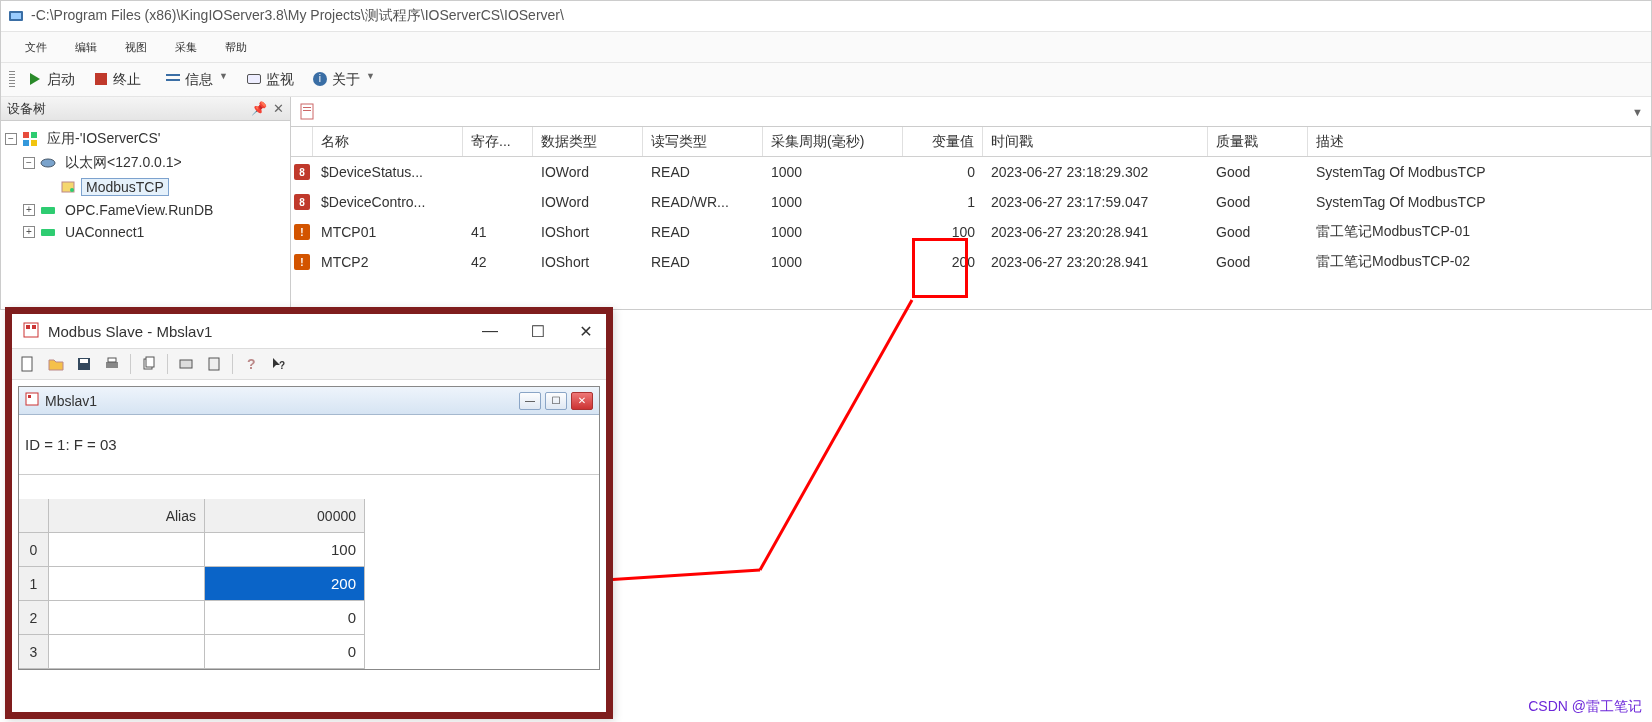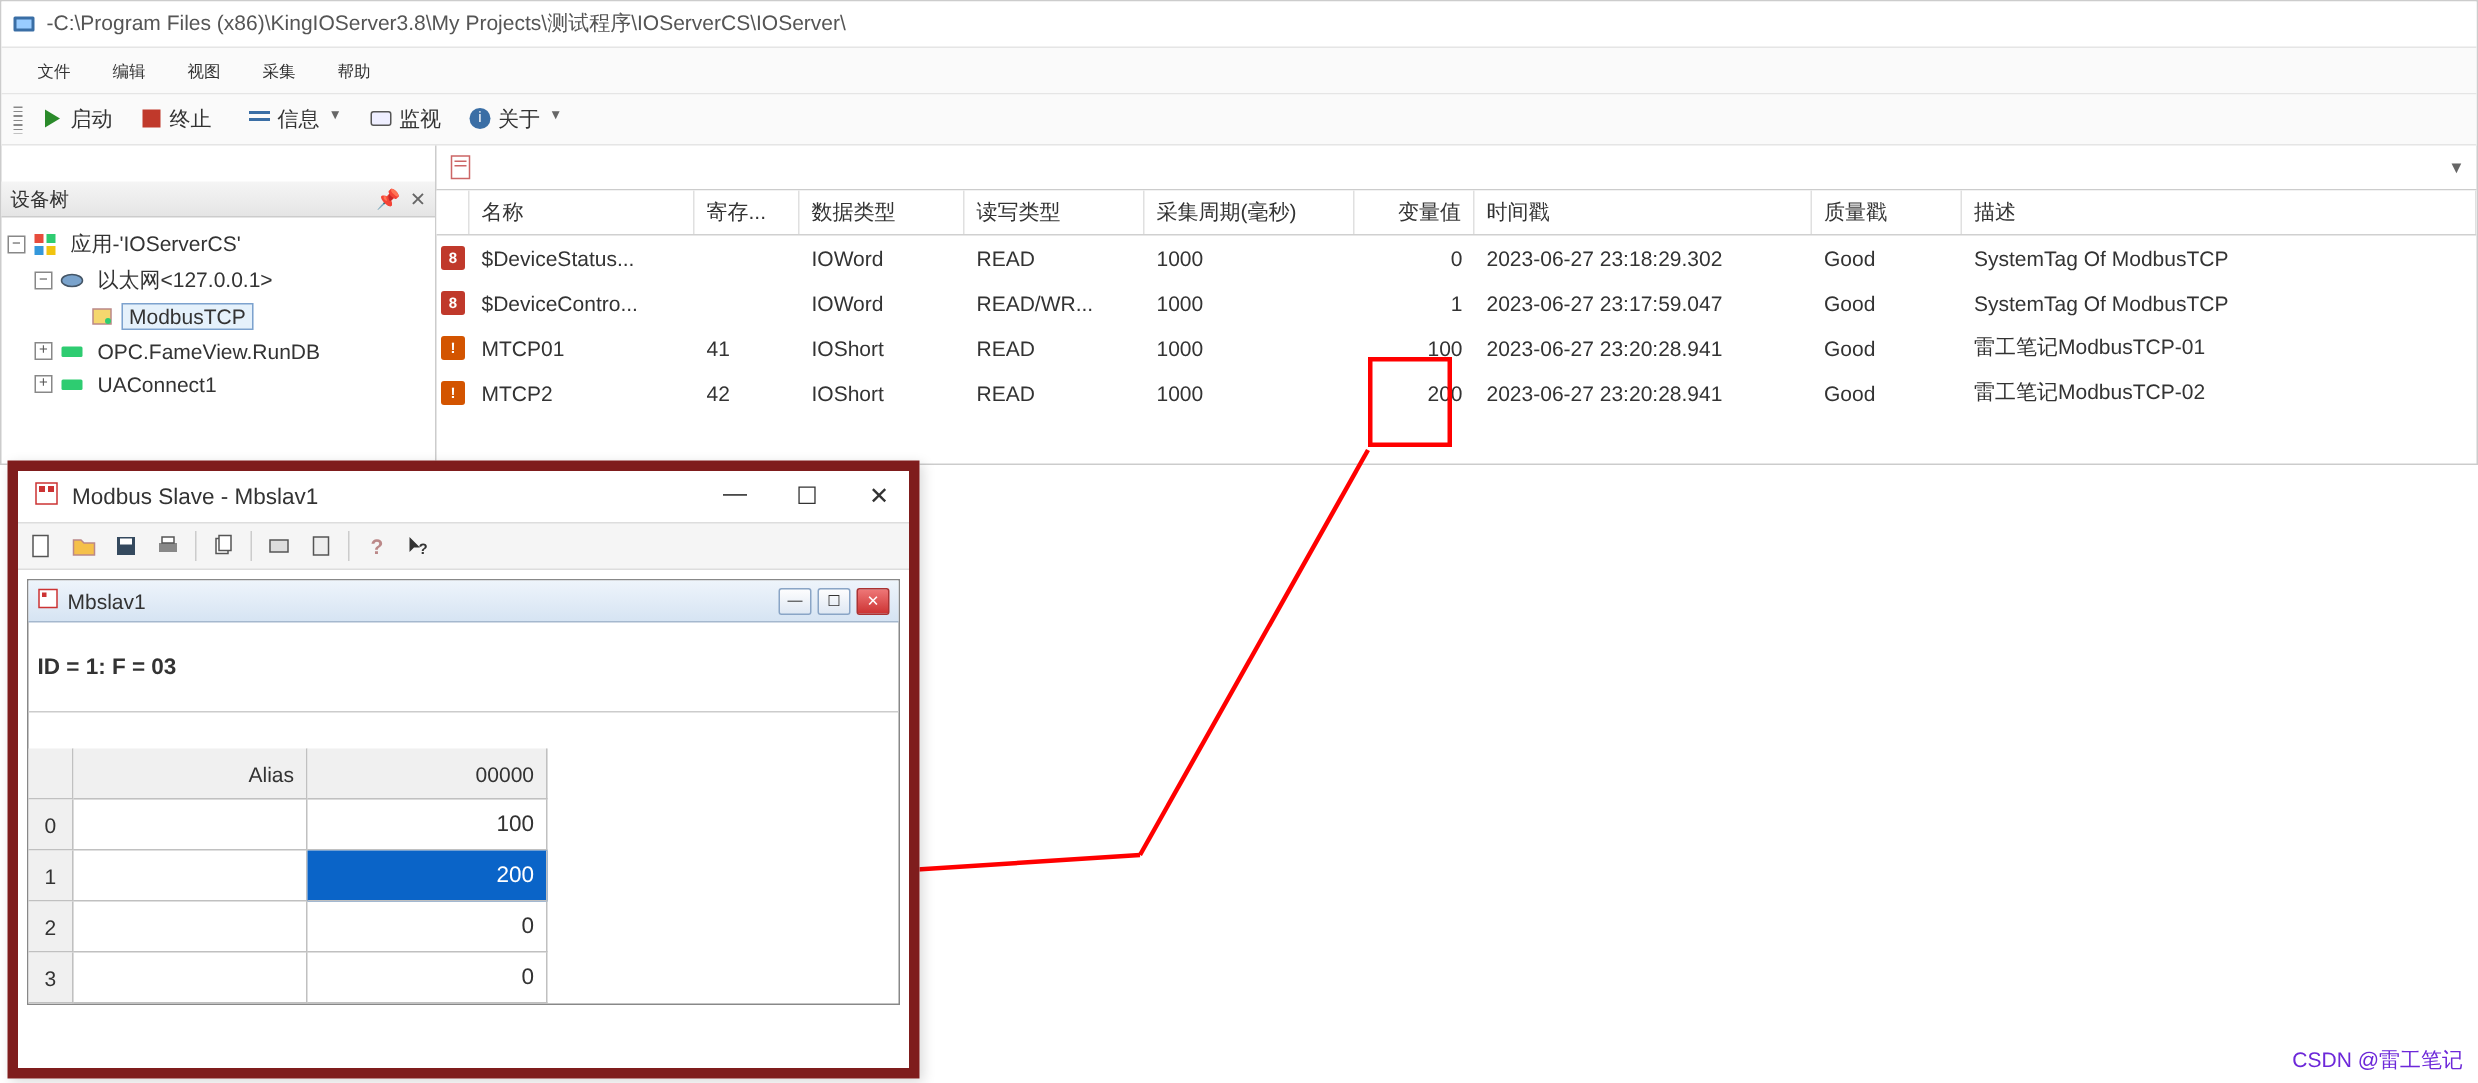--- a/index.html
+++ b/index.html
@@ -18,21 +18,21 @@
 .toolbar .tbtn .drop { font-size: 9px; color: #666; margin-left: 2px; }
 .ic { width: 16px; height: 16px; display: inline-flex; align-items: center; justify-content: center; }
 .ic-play { width: 0; height: 0; border-left: 10px solid #2a8a2a; border-top: 6px solid transparent; border-bottom: 6px solid transparent; }
 .ic-stop { width: 12px; height: 12px; background: #c0392b; }
 .ic-list { width: 14px; height: 10px; background: repeating-linear-gradient(to bottom, #3a6ea5 0 2px, transparent 2px 5px); }
 .ic-monitor { width: 14px; height: 10px; border: 1px solid #555; border-radius: 2px; background: #eef; position: relative; }
 .ic-about { width: 14px; height: 14px; border-radius: 50%; background: #3a6ea5; color: #fff; font-size: 10px; text-align: center; line-height: 14px; }
 
 .content { display: flex; height: calc(100% - 96px); }
 .sidebar { width: 290px; border-right: 1px solid #ccc; display: flex; flex-direction: column; }
-.panel-header { height: 24px; background: linear-gradient(#f5f5f5, #e5e5e5); border-bottom: 1px solid #ccc; display: flex; align-items: center; padding: 0 6px; font-size: 13px; justify-content: space-between; margin-top: 24px; }
+.panel-header { height: 24px; background: linear-gradient(#f5f5f5, #e5e5e5); border-bottom: 1px solid #ccc; display: flex; align-items: center; padding: 0 6px; font-size: 13px; justify-content: space-between; }
 .panel-header .controls { display: flex; gap: 6px; color: #666; }
 .tree { padding: 6px 4px; font-size: 14px; }
 .tree-node { display: flex; align-items: center; gap: 4px; padding: 3px 0; white-space: nowrap; }
 .tree-node .expander { width: 12px; height: 12px; border: 1px solid #888; display: inline-flex; align-items: center; justify-content: center; font-size: 10px; line-height: 10px; color: #555; cursor: default; }
 .tree-node .spacer { width: 14px; display: inline-block; }
 .tree-node .node-icon { width: 18px; height: 16px; display: inline-flex; align-items: center; justify-content: center; }
 .tree-node.selected .label { background: #e5f1fb; border: 1px solid #7da2ce; padding: 0 4px; }
 .tree-node .label { padding: 0 4px; }
 .indent-1 { padding-left: 18px; }
 .indent-2 { padding-left: 36px; }
@@ -72,21 +72,21 @@
 .m-menubar .mu u { text-decoration: underline; }
 .m-toolbar { height: 32px; border-top: 1px solid #ddd; border-bottom: 1px solid #ddd; display: flex; align-items: center; padding: 0 6px; gap: 8px; background: #f5f5f5; }
 .m-toolbar .tic { width: 20px; height: 20px; display: inline-flex; align-items: center; justify-content: center; cursor: default; }
 .m-toolbar .sep { width: 1px; height: 20px; background: #ccc; }
 
 .m-inner { margin: 6px; border: 1px solid #888; background: #fff; }
 .m-inner-title { height: 28px; background: linear-gradient(#eef4fb, #d6e4f3); display: flex; align-items: center; justify-content: space-between; padding: 0 6px; font-size: 14px; border-bottom: 1px solid #a5b8ce; }
 .m-inner-title .wbtns { display: flex; gap: 4px; }
 .m-inner-title .wb { width: 22px; height: 18px; border: 1px solid #8aa5c6; background: linear-gradient(#fdfdfe, #dfe8f3); font-size: 10px; display: flex; align-items: center; justify-content: center; border-radius: 2px; }
 .m-inner-title .wb.close { background: linear-gradient(#e77, #c33); color: #fff; border-color: #a33; }
-.m-status { padding: 21px 6px; font-weight: bold; font-size: 15px; border-bottom: 1px solid #ccc; }
+.m-status { padding: 21px 6px; font-weight: normal; font-size: 15px; border-bottom: 1px solid #ccc; }
 .m-grid { }
 .m-grid-row { display: flex; height: 34px; }
 .m-grid-row .mc { border-right: 1px solid #c0c0c0; border-bottom: 1px solid #c0c0c0; display: flex; align-items: center; padding: 0 8px; }
 .mc-idx { width: 30px; flex: 0 0 30px; background: #f0f0f0; justify-content: center; font-size: 14px; }
 .mc-alias { width: 156px; flex: 0 0 156px; justify-content: flex-end; }
 .mc-val { width: 160px; flex: 0 0 160px; justify-content: flex-end; font-size: 15px; }
 .m-grid-row.header .mc { background: #f0f0f0; font-size: 14px; }
 .m-grid-row.selected .mc-val { background: #0a64c8; color: #fff; }
 
 

